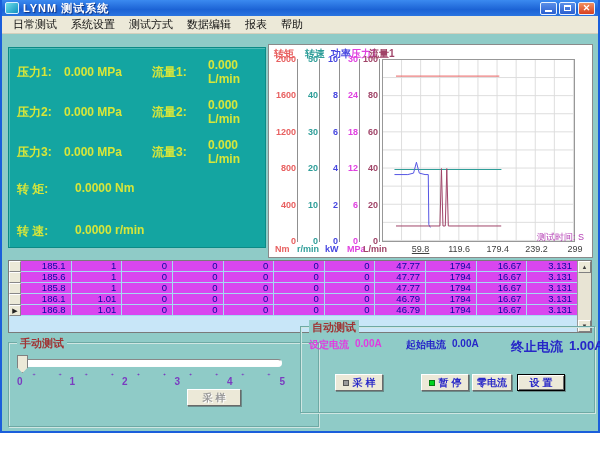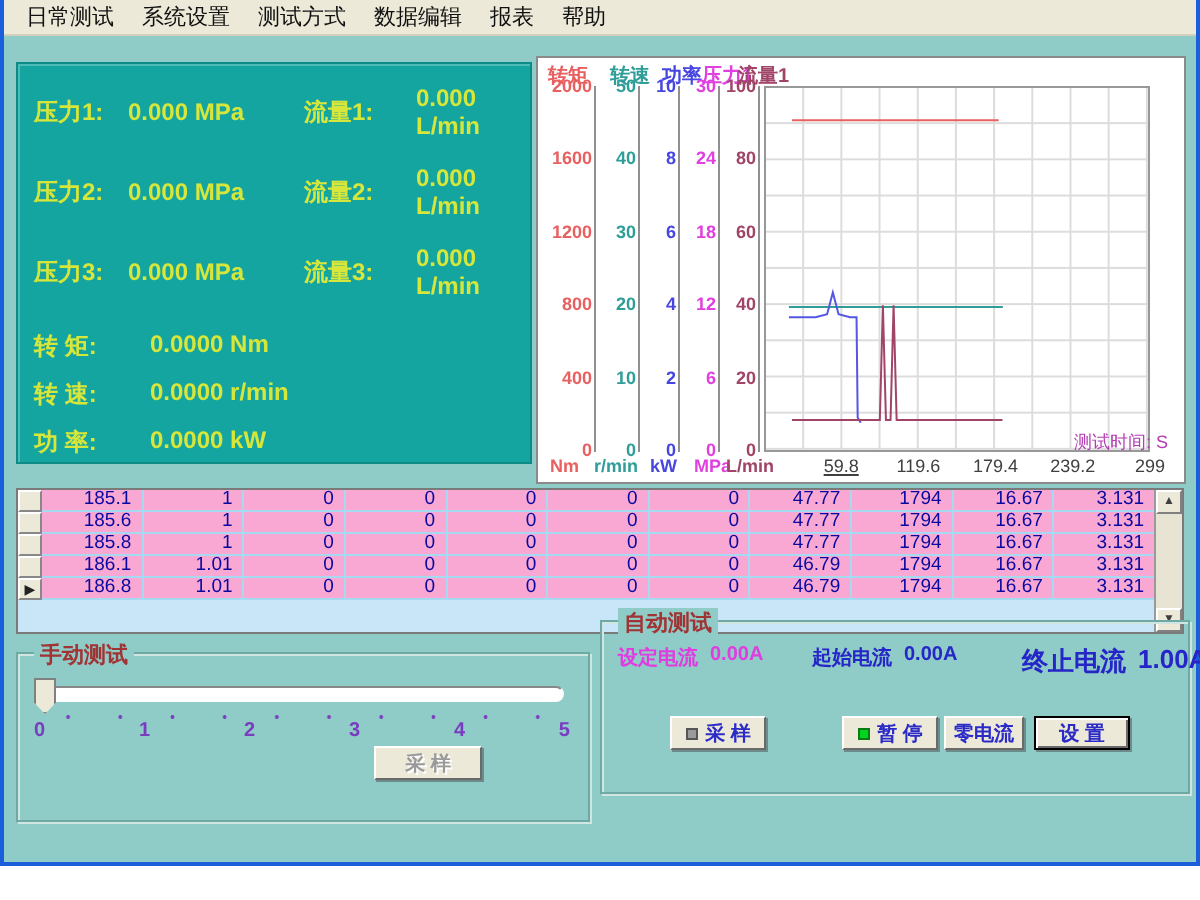--- a/index.html
+++ b/index.html
@@ -15,21 +15,21 @@
   .wbtn.min::before{content:"";width:7px;height:2px;background:#fff;margin-top:6px;}
   .wbtn.max::before{content:"";width:7px;height:6px;box-sizing:border-box;border:1px solid #fff;border-top-width:2px;}
   .wbtn.close::before{content:"✕";font-size:9px;color:#fff;font-weight:bold;}
   .menubar{height:17px;background:#ece9d8;display:flex;align-items:flex-end;padding:0 4px;border-bottom:1px solid #d4d0bc;}
   .menu-item{font-size:11px;color:#101010;padding:1px 7px;white-space:nowrap;}
   .client{position:relative;height:397px;}
 
   
   .readings{position:absolute;left:6px;top:13px;width:258px;height:201px;box-sizing:border-box;background:#14a5a1;border:1px solid #0c8a86;box-shadow:inset 1px 1px 0 rgba(255,255,255,.25);padding:10px 8px;color:#d7e63a;font-weight:bold;font-size:12px;}
   .pf-grid{display:grid;grid-template-columns:47px 88px 56px auto;row-gap:12px;align-items:center;}
-  .mech-grid{display:grid;grid-template-columns:58px auto;row-gap:7px;margin-top:15px;}
+  .mech-grid{display:grid;grid-template-columns:58px auto;row-gap:25px;margin-top:15px;}
   .exc-row{margin-top:17px;display:flex;align-items:center;white-space:nowrap;}
   .exc-val{margin-left:10px;}
   .timer{margin-left:34px;color:#0018e0;font-size:13px;letter-spacing:1px;}
 
   
   .chartbox{position:absolute;left:266px;top:10px;width:325px;height:214px;background:#fff;border:1px solid #8a8a8a;box-sizing:border-box;}
   .ax-name{position:absolute;top:2px;font-size:10px;font-weight:bold;white-space:nowrap;}
   .ax-col{position:absolute;top:9px;height:192px;width:26px;display:flex;flex-direction:column;justify-content:space-between;align-items:flex-end;font-size:9px;font-weight:bold;}
   .ax-line{position:absolute;top:14px;height:183px;width:1px;background:#909090;}
   .plot{position:absolute;left:113px;top:14px;width:193px;height:183px;box-sizing:border-box;border:1px solid #989898;background-image:linear-gradient(#dcdcdc 1px,transparent 1px),linear-gradient(90deg,#dcdcdc 1px,transparent 1px);background-size:10% 10%;background-position:-1px -1px;}
@@ -38,29 +38,29 @@
   .x-tick{position:absolute;top:199px;transform:translateX(-50%);font-size:9px;color:#404040;white-space:nowrap;}
   .x-title{position:absolute;top:186px;right:8px;font-size:9px;color:#b43cb4;white-space:nowrap;margin-left:20px;}
 
   
   .dtable{position:absolute;left:6px;top:226px;width:584px;height:73px;box-sizing:border-box;background:#c8e6f8;border:1px solid #7a7a7a;}
   .thead{display:flex;height:13px;margin-right:13px;}
   .tbody{margin-right:13px;}
   .th-sel,.sel{flex:0 0 12px;box-sizing:border-box;background:#ece9d8;border-top:1px solid #fff;border-left:1px solid #fff;border-right:1px solid #888;border-bottom:1px solid #888;display:flex;align-items:center;justify-content:center;font-size:7px;color:#222;}
   .th{flex:1 1 0;box-sizing:border-box;background:#ece9d8;border-top:1px solid #fff;border-left:1px solid #fff;border-right:1px solid #888;border-bottom:1px solid #888;font-size:8.5px;color:#1c1c6e;white-space:nowrap;overflow:hidden;padding:1px 0 0 1px;}
   .trow{display:flex;height:11px;}
-  .td{flex:1 1 0;box-sizing:border-box;background:#f9a8d4;border-right:1px solid #a6d9f2;border-bottom:1px solid #a6d9f2;font-size:9.5px;line-height:10px;color:#0808a0;text-align:right;padding-right:5px;white-space:nowrap;overflow:hidden;}
+  .td{flex:1 1 0;box-sizing:border-box;background:#d946ef;border-right:1px solid #a6d9f2;border-bottom:1px solid #a6d9f2;font-size:9.5px;line-height:10px;color:#0808a0;text-align:right;padding-right:5px;white-space:nowrap;overflow:hidden;}
   .sel.current::before{content:"▶";}
   .vscroll{position:absolute;right:0;top:0;bottom:0;width:13px;background:#e8e4d4;border-left:1px solid #9a9a9a;display:flex;flex-direction:column;justify-content:space-between;}
   .varrow{height:12px;background:#ece9d8;border:1px solid #fff;border-right-color:#808080;border-bottom-color:#808080;box-sizing:border-box;font-size:6px;color:#404040;display:flex;align-items:center;justify-content:center;}
 
   
   .groupbox{position:absolute;border:1px solid #6ea9a4;box-shadow:inset 1px 1px 0 #cfe6e2,1px 1px 0 #cfe6e2;}
   .group-label{position:absolute;top:-7px;left:8px;background:#8fcbc7;padding:0 3px;font-size:11px;font-weight:bold;color:#a03434;white-space:nowrap;}
-  .manual{left:6px;top:308px;width:285px;height:83px;}
+  .manual{left:6px;top:308px;width:285px;height:83px;padding-left:24px;}
   .slider-track{position:absolute;left:10px;top:16px;width:263px;height:8px;background:#fff;border:1px solid #888;border-bottom-color:#fdfdfd;border-right-color:#fdfdfd;border-radius:4px;box-sizing:border-box;}
   .slider-thumb{position:absolute;left:8px;top:12px;width:9px;height:16px;background:#ece9d8;border:1px solid #808080;clip-path:polygon(0 0,100% 0,100% 68%,50% 100%,0 68%);}
   .slider-dots{position:absolute;left:12px;top:30px;width:261px;height:3px;background-image:radial-gradient(circle,#7a3cc0 0.8px,transparent 1.1px);background-size:26.1px 3px;}
   .slider-labels{position:absolute;left:8px;top:33px;width:268px;display:flex;justify-content:space-between;font-size:10px;color:#7a3cc0;font-weight:bold;}
   .btn{position:absolute;background:#ece9d8;border:1px solid;border-color:#ffffff #6a6a6a #6a6a6a #ffffff;box-shadow:1px 1px 0 rgba(64,64,64,.45);font-size:10px;font-weight:bold;color:#2b2bc8;display:flex;align-items:center;justify-content:center;gap:4px;box-sizing:border-box;white-space:nowrap;}
   .btn.disabled{color:#9a9a9a;text-shadow:1px 1px 0 #fff;}
   .manual-sample{left:178px;top:46px;width:54px;height:17px;}
   .auto{left:298px;top:292px;width:293px;height:85px;}
   .f-set{position:absolute;left:8px;top:11px;color:#e03ce0;font-size:10px;font-weight:bold;display:flex;gap:6px;white-space:nowrap;}
   .f-start{position:absolute;left:105px;top:11px;color:#2626c8;font-size:10px;font-weight:bold;display:flex;gap:6px;white-space:nowrap;}
@@ -70,20 +70,29 @@
   .auto-zero{left:171px;top:47px;width:40px;height:17px;}
   .auto-setup{left:216px;top:47px;width:48px;height:17px;border:1px solid #000;box-shadow:inset 1px 1px 0 #fff,inset -1px -1px 0 #6a6a6a,1px 1px 0 rgba(64,64,64,.45);}
   .sq{width:6px;height:6px;display:inline-block;flex:0 0 auto;box-sizing:border-box;}
   .sq.gray{background:#9a9a9a;border:1px solid #555;}
   .sq.green{background:#00d41c;border:1px solid #0a7a14;}
 </style>
 </head>
 <body>
 
 <div class="window">
+  <div class="titlebar">
+    <span class="app-icon"></span>
+    <span class="title">LYNM 测试系统</span>
+    <span class="winbtns">
+      <span class="wbtn min"></span>
+      <span class="wbtn max"></span>
+      <span class="wbtn close"></span>
+    </span>
+  </div>
   <div class="menubar" id="menubar">
       <span class="menu-item">日常测试</span>
       <span class="menu-item">系统设置</span>
       <span class="menu-item">测试方式</span>
       <span class="menu-item">数据编辑</span>
       <span class="menu-item">报表</span>
       <span class="menu-item">帮助</span>
     </div>
   <div class="client">
 

